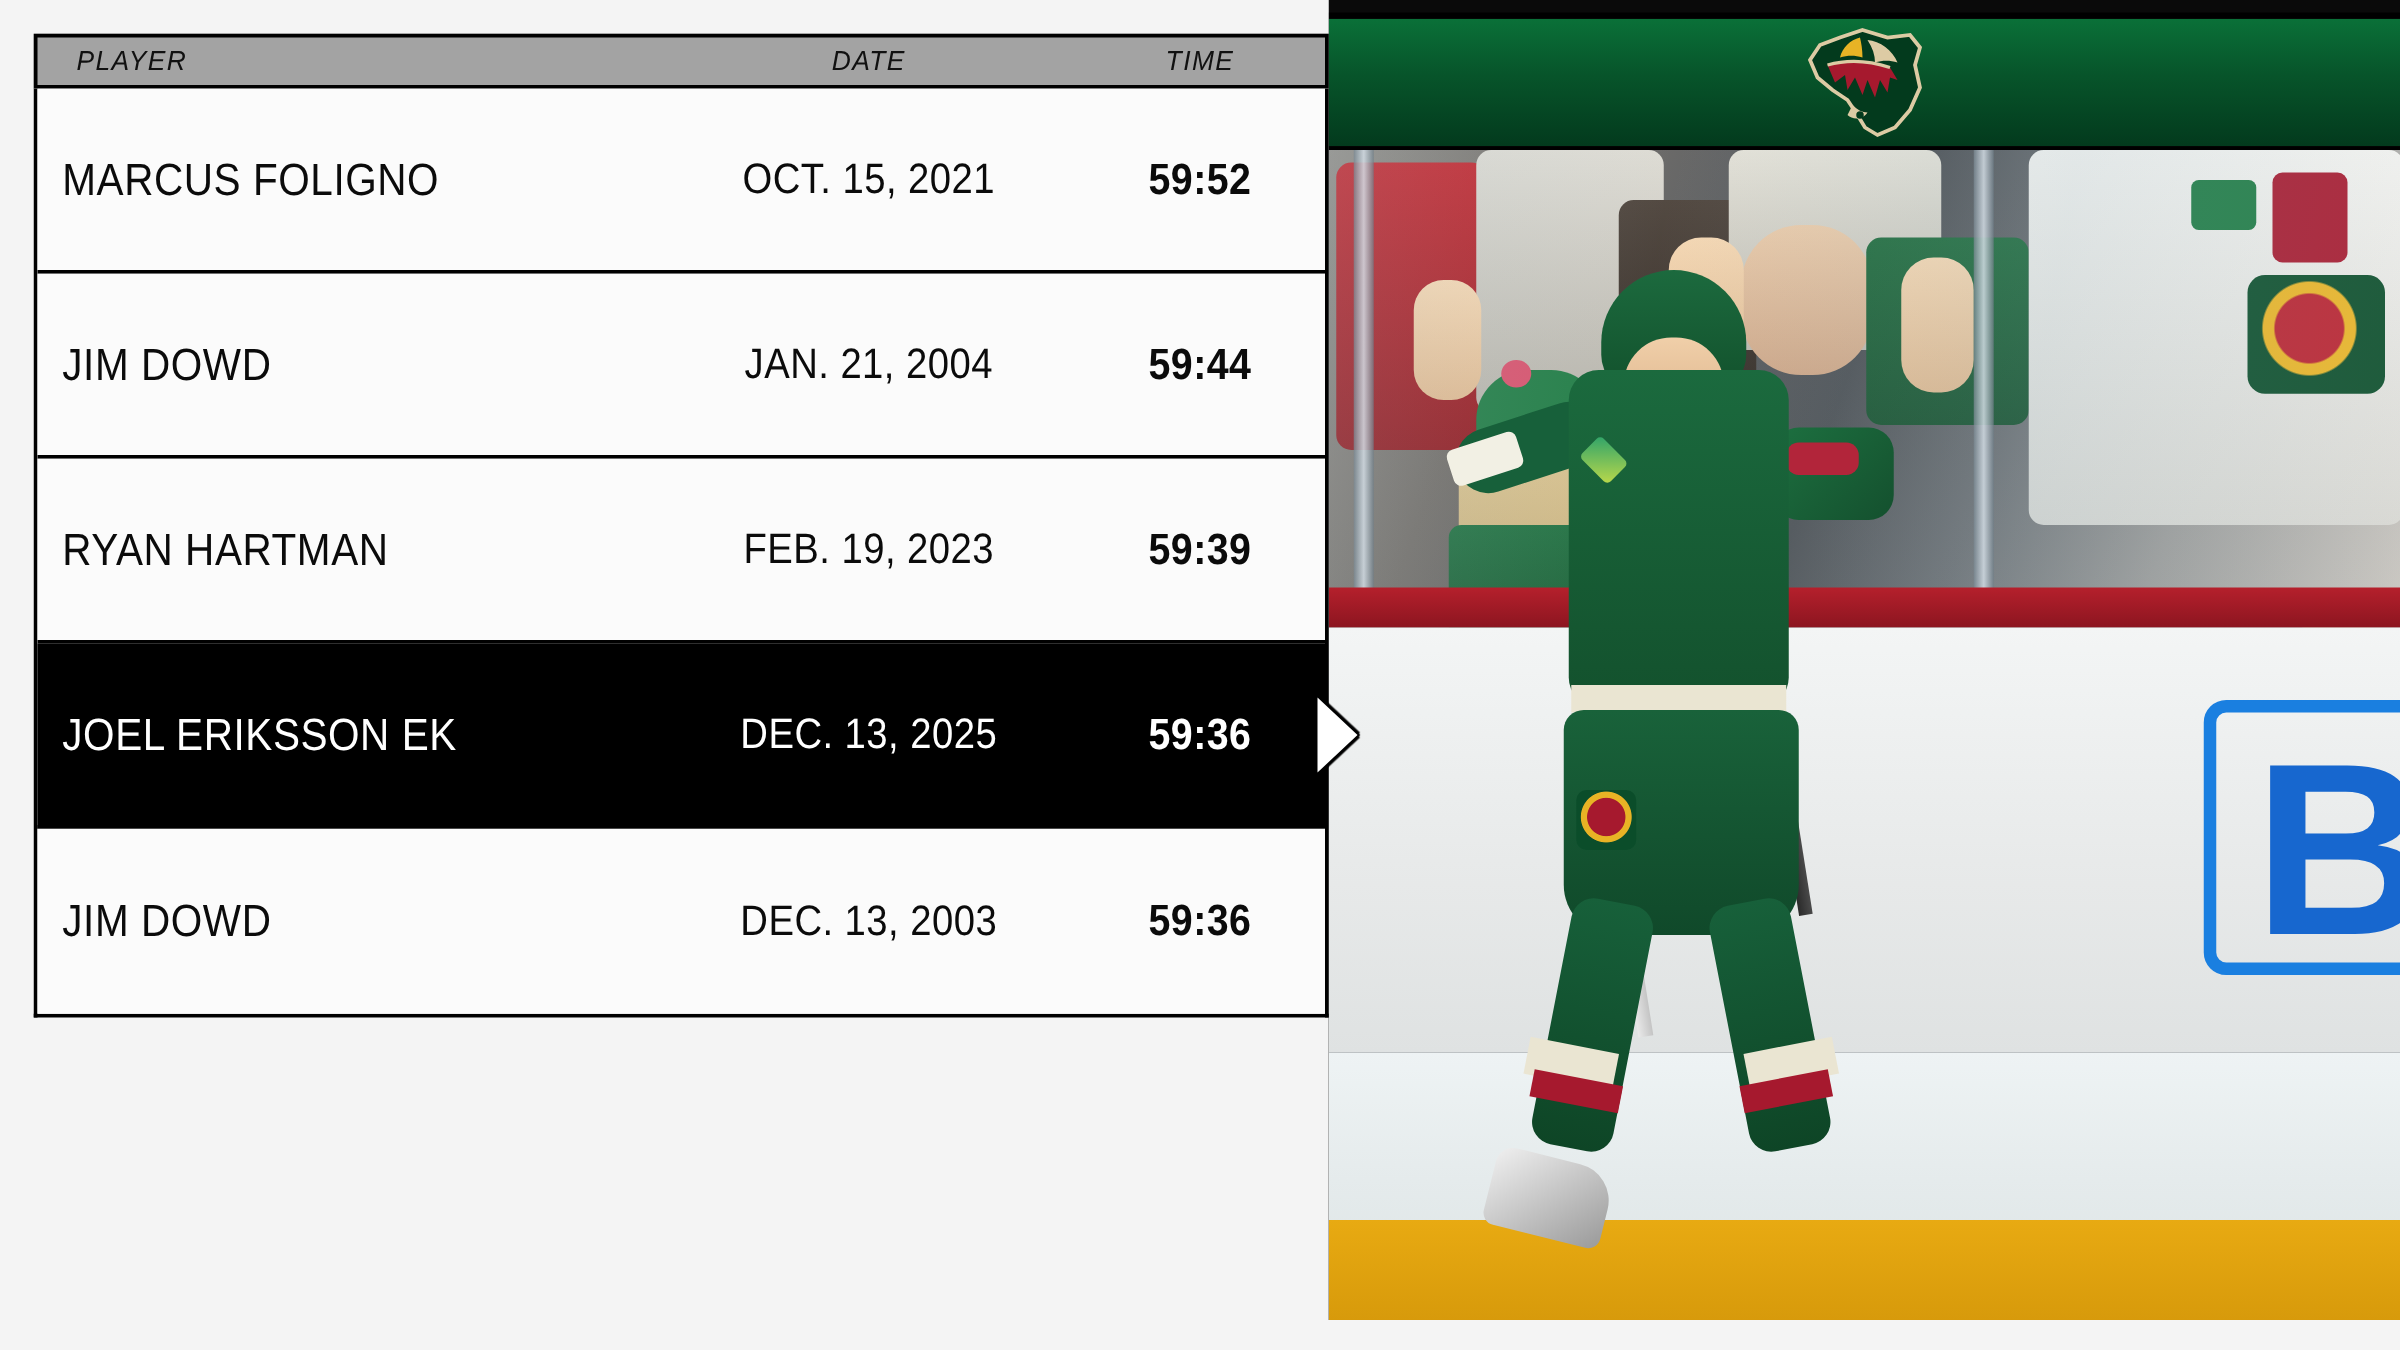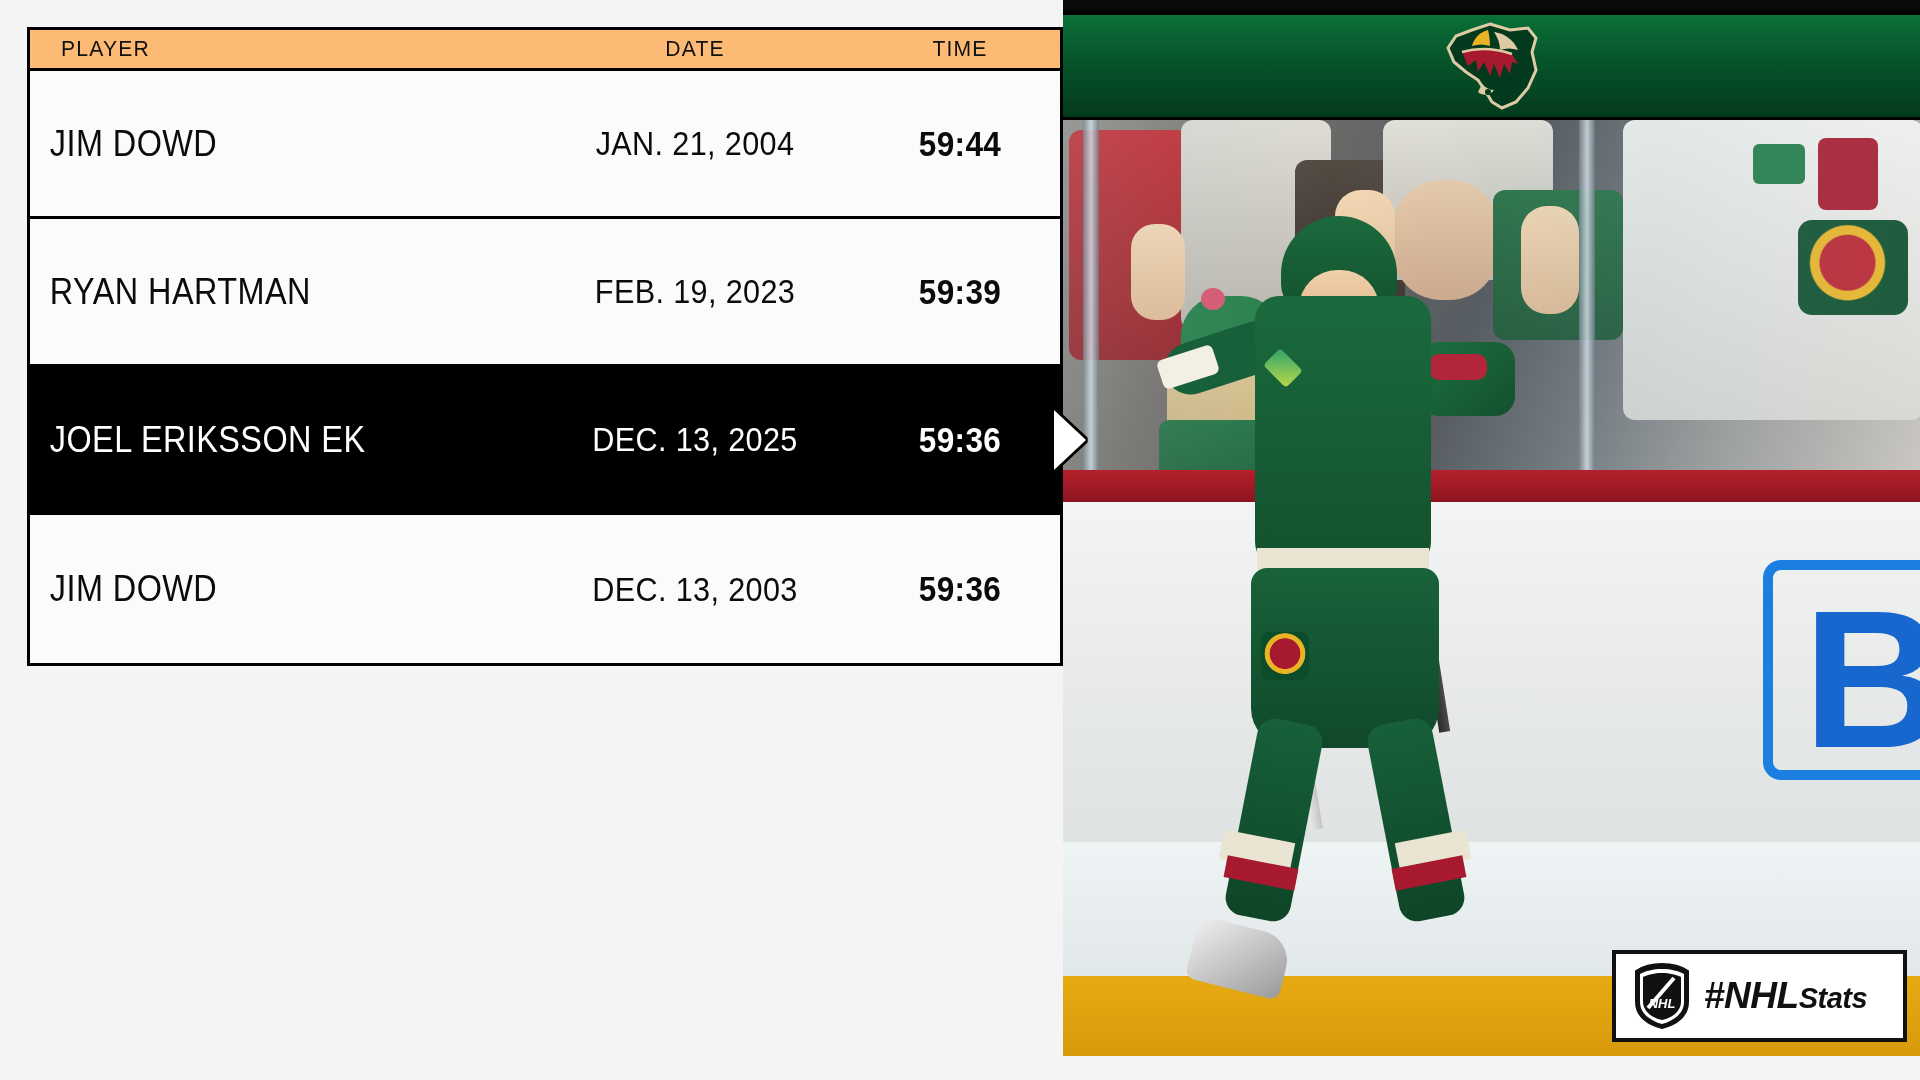--- a/index.html
+++ b/index.html
@@ -71,28 +71,29 @@
     font-size: 27px;
     letter-spacing: 0.4px;
     color: #0a0a0a;
     transform: scaleX(0.95);
     text-transform: uppercase;
     white-space: nowrap;
   }
 
   .col-head-row {
     height: 44px;
-    background: #fdba74;
+    background: #a3a3a3;
     border-top: 3px solid #000;
     border-bottom: 3px solid #000;
     border-left: 3px solid #000;
     border-right: 3px solid #000;
     box-sizing: border-box;
     display: flex;
     align-items: center;
+    font-style: italic;
   }
 
   .col-head {
     font-family: "Liberation Sans Narrow", "Liberation Sans", sans-serif;
     font-size: 22px;
     font-weight: normal;
     letter-spacing: 1.2px;
     color: #111;
     text-transform: uppercase;
     transform: scaleX(0.96);
@@ -321,20 +322,25 @@
 
 
 
     <div class="col-head-row">
       <div class="col-head c-player">PLAYER</div>
       <div class="col-head c-date">DATE</div>
       <div class="col-head c-time">TIME</div>
     </div>
 
     <div class="rows-wrap" id="rows-wrap">
+        <div class="row">
+          <div class="cell cell-player">MARCUS FOLIGNO</div>
+          <div class="cell cell-date">OCT. 15, 2021</div>
+          <div class="cell cell-time">59:52</div>
+        </div>
         <div class="row">
           <div class="cell cell-player">JIM DOWD</div>
           <div class="cell cell-date">JAN. 21, 2004</div>
           <div class="cell cell-time">59:44</div>
         </div>
         <div class="row">
           <div class="cell cell-player">RYAN HARTMAN</div>
           <div class="cell cell-date">FEB. 19, 2023</div>
           <div class="cell cell-time">59:39</div>
         </div>
@@ -439,29 +445,17 @@
         <div class="pl-part" style="left:178px; top:600px; width:66px; height:200px; background:linear-gradient(180deg,#17603a,#0e4526); border-radius:18px; transform:rotate(11deg);"></div>
         <div class="pl-part" style="left:320px; top:600px; width:66px; height:200px; background:linear-gradient(180deg,#17603a,#0e4526); border-radius:18px; transform:rotate(-11deg);"></div>
         <div class="pl-part" style="left:158px; top:716px; width:72px; height:30px; background:#eae5d2; transform:rotate(11deg);"></div>
         <div class="pl-part" style="left:162px; top:742px; width:72px; height:22px; background:#a6192e; transform:rotate(11deg);"></div>
         <div class="pl-part" style="left:334px; top:716px; width:72px; height:30px; background:#eae5d2; transform:rotate(-11deg);"></div>
         <div class="pl-part" style="left:330px; top:742px; width:72px; height:22px; background:#a6192e; transform:rotate(-11deg);"></div>
 
         <div class="pl-part" style="left:128px; top:806px; width:96px; height:64px; background:linear-gradient(135deg,#f0f0f0,#9a9a9a); border-radius:14px 30px 10px 10px; transform:rotate(14deg);"></div>
       </div>
 
-      <div class="nhl-logo-box">
-        <svg class="nhl-shield" viewBox="0 0 60 68">
-          <path d="M30 2 C20 2 10 5 4 9 L4 40 C4 54 16 63 30 66 C44 63 56 54 56 40 L56 9 C50 5 40 2 30 2 Z" fill="#111" stroke="#111" stroke-width="2"></path>
-          <path d="M30 7 C22 7 13 9 8 12 L8 40 C8 51 18 59 30 62 C42 59 52 51 52 40 L52 12 C47 9 38 7 30 7 Z" fill="#fff"></path>
-          <path d="M30 11 C23 11 15 13 11 15 L11 40 C11 49 20 56 30 58 C40 56 49 49 49 40 L49 15 C45 13 37 11 30 11 Z" fill="#111"></path>
-          <path d="M16 46 L42 16" stroke="#fff" stroke-width="4"></path>
-          <text x="30" y="46" font-family="Liberation Sans, sans-serif" font-size="13" font-weight="bold" font-style="italic" fill="#fff" text-anchor="middle">NHL</text>
-        </svg>
-        <div class="nhl-stats-text">
-          <span>#NHL</span><span class="sm">Stats</span>
-        </div>
-      </div>
 
     </div>
   </div>
 
 </div>
 
 </body></html>

